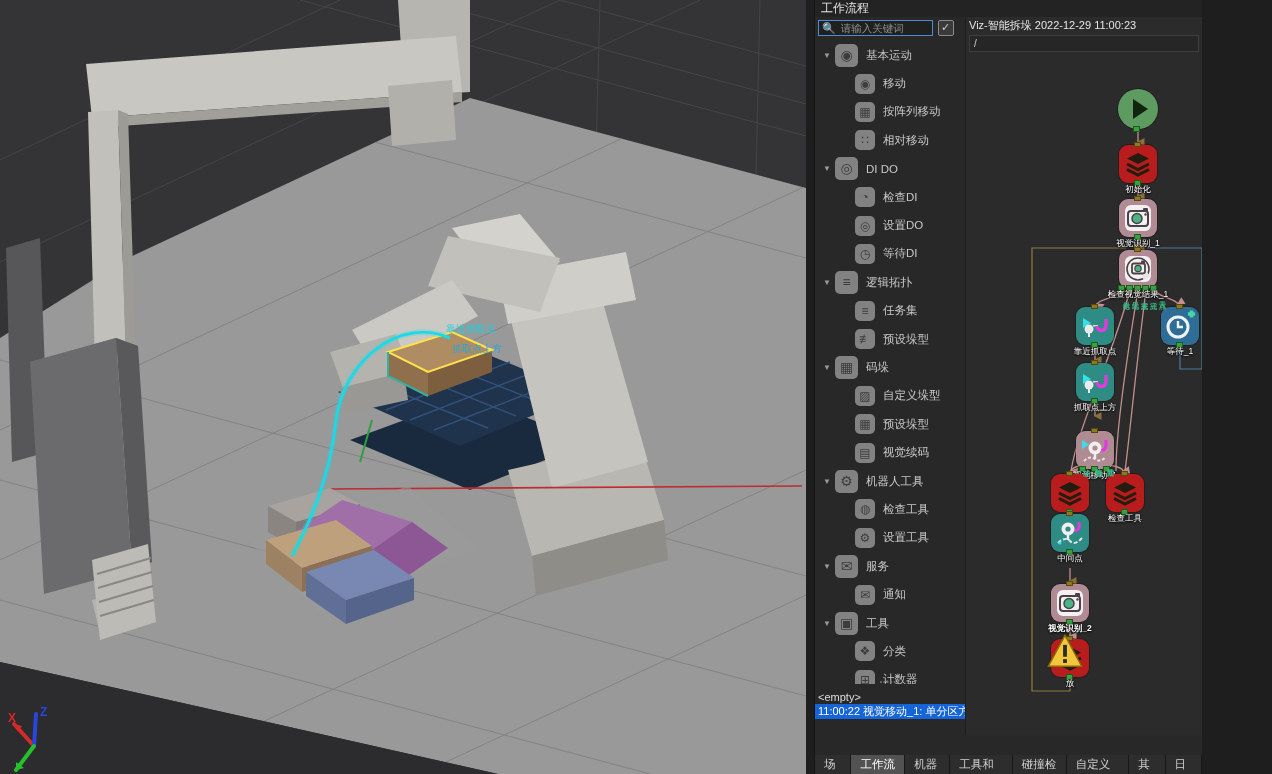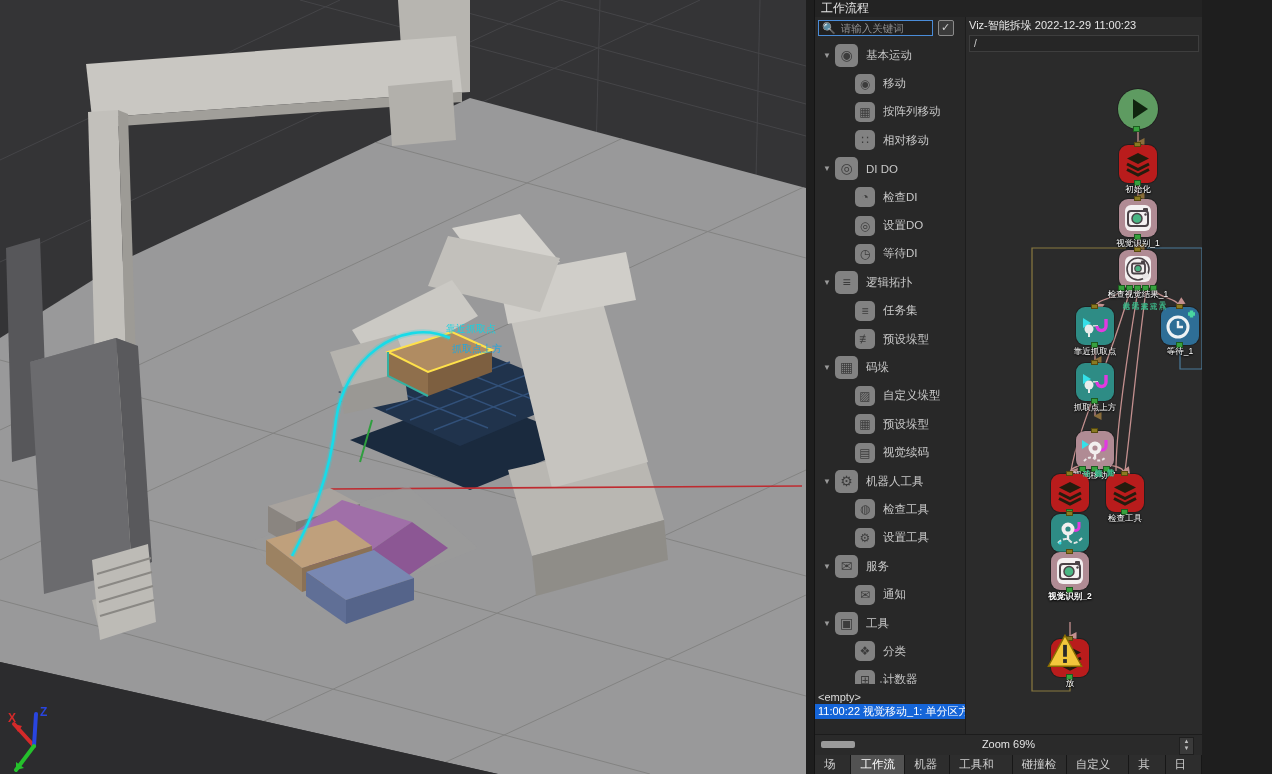--- a/index.html
+++ b/index.html
@@ -463,21 +463,21 @@
             <circle cx="17" cy="15" r="6.5" fill="#f2efef"></circle>
             <circle cx="17" cy="15" r="2.6" fill="#2e8c85"></circle>
             <rect x="15.8" y="20" width="2.4" height="6" fill="#f2efef"></rect>
             <path d="M7 29 q7 -7 12 -2 q5 5 12 -3" fill="none" stroke="#dfe5e4" stroke-width="2" stroke-dasharray="4 2"></path>
             <circle cx="9" cy="29" r="1.5" fill="#35e0e8"></circle>
           </svg>
           <div class="port top" style="left: 15px;"></div>
           <div class="port bottom" style="left: 15px;"></div>
           <div class="nlabel">中间点</div>
         </div>
-        <div class="fnode k-camera" style="left: 85px; top: 535px; font-weight: bold;">
+        <div class="fnode k-camera" style="left: 85px; top: 567px; font-weight: bold;">
           <svg viewBox="0 0 38 38">
             <rect x="6" y="6" width="26" height="26" rx="6" fill="#f4f0f1"></rect>
             <rect x="24" y="9" width="5" height="4" rx="1" fill="#4a4247"></rect>
             <rect x="9" y="12" width="20" height="15" rx="3" fill="#f4f0f1" stroke="#4a4247" stroke-width="2"></rect>
             <circle cx="18" cy="19.5" r="5" fill="#49b583" stroke="#4a4247" stroke-width="1.5"></circle>
             <circle cx="26.5" cy="15.5" r="1.2" fill="#4a4247"></circle>
           </svg>
           <div class="port top" style="left: 15px;"></div>
           <div class="port bottom" style="left: 15px;"></div>
           <div class="nlabel">视觉识别_2</div>
@@ -511,28 +511,20 @@
   </div>
 
   <div class="splitter-dots" style="position:absolute;left:0;width:150px;bottom:88px;">••••••</div>
   <div id="logarea">
     <div class="empty-label">&lt;empty&gt;</div>
     <div id="logentries">
         <div class="log-entry">11:00:22 视觉移动_1: 单分区方形</div>
       </div>
   </div>
 
-  <div id="statusbar">
-    <div class="slider-pill"></div>
-    <div class="zoom-label">Zoom 69%</div>
-    <div class="spinner">
-      <div>▲</div>
-      <div>▼</div>
-    </div>
-  </div>
 
   <div id="tabbar">
       <div class="tab">场景</div>
       <div class="tab active">工作流程</div>
       <div class="tab">机器人</div>
       <div class="tab">工具和工件</div>
       <div class="tab">碰撞检测</div>
       <div class="tab">自定义垛型</div>
       <div class="tab">其他</div>
       <div class="tab">日志</div>

